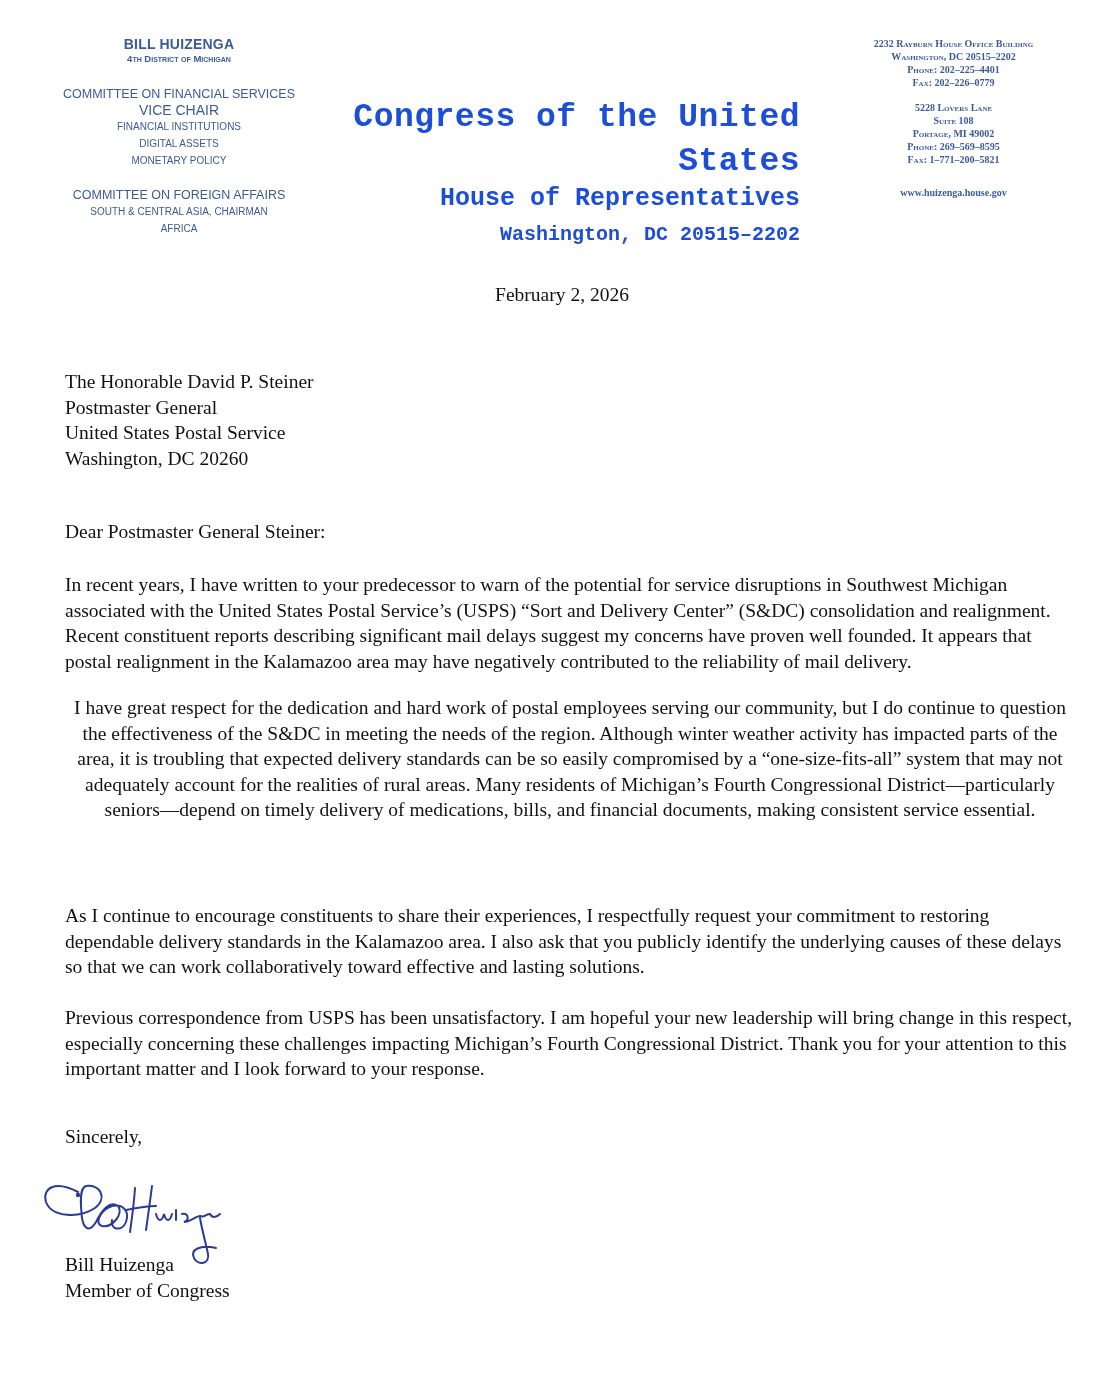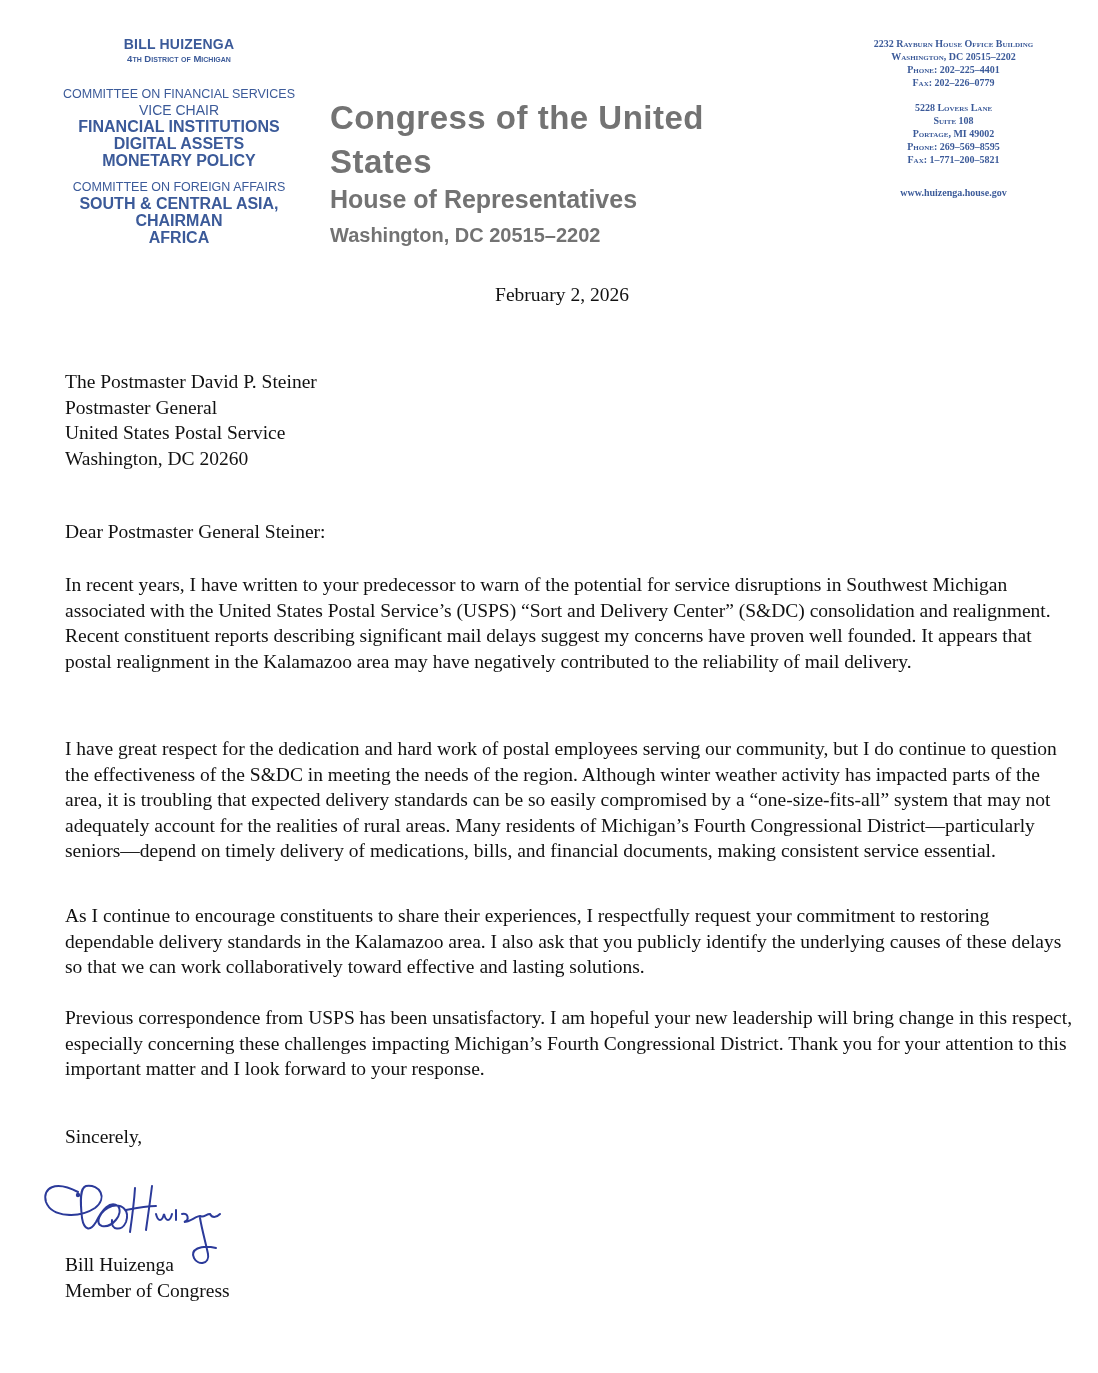--- a/index.html
+++ b/index.html
@@ -2,37 +2,37 @@
 <html><head>
 <meta charset="utf-8">
 <style>
   html, body { margin:0; padding:0; background:#ffffff; }
   body { width:1098px; height:1373px; position:relative; overflow:hidden; color:#111; }
   .lh-left { position:absolute; left:40px; top:36px; width:278px; text-align:center; color:#3b5a99; font-family:"Liberation Sans", sans-serif; }
   .lh-left .name { font-size:14px; font-weight:bold; letter-spacing:0.2px; line-height:16px; }
   .lh-left .sub { font-size:9.5px; font-weight:bold; line-height:14px; font-variant:small-caps; }
   .lh-left .cmte { font-size:12.5px; line-height:16px; margin-top:0; }
   .lh-left .role { font-size:14px; line-height:16px; }
-  .lh-left .item { font-size:16px; line-height:17px; font-weight:bold; }
+  .lh-left .item { font-size:10px; line-height:17px; font-weight:normal; }
   .lh-left .g1 { margin-top:20px; }
-  .lh-left .g2 { margin-top:10px; }
-  .lh-center { position:absolute; left:330px; top:96px; width:470px; text-align:left; color:#737373; font-family:Liberation Sans, sans-serif; font-weight:bold; }
+  .lh-left .g2 { margin-top:18px; }
+  .lh-center { position:absolute; left:330px; top:96px; width:470px; text-align:right; color:#1d4ed8; font-family:Liberation Mono, monospace; font-weight:bold; }
   .lh-center .t1 { font-size:33px; line-height:44px; letter-spacing:0.5px; }
   .lh-center .t2 { font-size:25px; line-height:34px; margin-top:-2px; }
   .lh-center .t3 { font-size:20px; line-height:30px; margin-top:4px; }
   .lh-right { position:absolute; left:836px; top:37px; width:235px; text-align:center; color:#3b5a99; font-family:Liberation Serif, serif; font-size:10px; line-height:13px; font-weight:bold; }
   .lh-right .blk { margin-bottom:12px; }
   .lh-right .web { margin-top:20px; font-size:10px; }
   .sc { font-variant:small-caps; }
   .letter { font-family:"Liberation Serif", serif; font-size:19.5px; color:#111; }
   .date { position:absolute; left:0; width:1124px; top:284px; text-align:center; font-size:19.5px; }
   .addr { position:absolute; left:65px; top:369px; line-height:25.5px; }
   .salut { position:absolute; left:65px; top:521px; }
   .para { position:absolute; left:65px; width:1010px; line-height:25.5px; }
-  .p1 { top:572px; } .p2 { top:736px; } .p3 { top:903px; } .p4 { top:1005px; }
+  .p1 { top:572px; } .p2 { top:695px;text-align:center; } .p3 { top:903px; } .p4 { top:1005px; }
   .close { position:absolute; left:65px; top:1126px; }
   .sig { position:absolute; left:40px; top:1170px; width:190px; height:100px; }
   .signame { position:absolute; left:65px; top:1252px; line-height:25.5px; }
 </style>
 </head>
 <body>
 
 <div class="lh-left">
   <div class="name">BILL HUIZENGA</div>
   <div class="sub sc">4th District of Michigan</div>
@@ -69,21 +69,21 @@
     <div>Portage, MI 49002</div>
     <div>Phone: 269–569–8595</div>
     <div>Fax: 1–771–200–5821</div>
   </div>
   <div class="web" style="font-variant:normal">www.huizenga.house.gov</div>
 </div>
 
 <div class="letter">
   <div class="date">February 2, 2026</div>
   <div class="addr">
-    <div>The Postmaster David P. Steiner</div>
+    <div>The Honorable David P. Steiner</div>
     <div>Postmaster General</div>
     <div>United States Postal Service</div>
     <div>Washington, DC 20260</div>
   </div>
   <div class="salut">Dear Postmaster General Steiner:</div>
   <div class="para p1">In recent years, I have written to your predecessor to warn of the potential for service disruptions in Southwest Michigan associated with the United States Postal Service’s (USPS) “Sort and Delivery Center” (S&amp;DC) consolidation and realignment. Recent constituent reports describing significant mail delays suggest my concerns have proven well founded. It appears that postal realignment in the Kalamazoo area may have negatively contributed to the reliability of mail delivery.</div>
   <div class="para p2">I have great respect for the dedication and hard work of postal employees serving our community, but I do continue to question the effectiveness of the S&amp;DC in meeting the needs of the region. Although winter weather activity has impacted parts of the area, it is troubling that expected delivery standards can be so easily compromised by a “one-size-fits-all” system that may not adequately account for the realities of rural areas. Many residents of Michigan’s Fourth Congressional District—particularly seniors—depend on timely delivery of medications, bills, and financial documents, making consistent service essential.</div>
   <div class="para p3">As I continue to encourage constituents to share their experiences, I respectfully request your commitment to restoring dependable delivery standards in the Kalamazoo area. I also ask that you publicly identify the underlying causes of these delays so that we can work collaboratively toward effective and lasting solutions.</div>
   <div class="para p4">Previous correspondence from USPS has been unsatisfactory. I am hopeful your new leadership will bring change in this respect, especially concerning these challenges impacting Michigan’s Fourth Congressional District. Thank you for your attention to this important matter and I look forward to your response.</div>
   <div class="close">Sincerely,</div>

